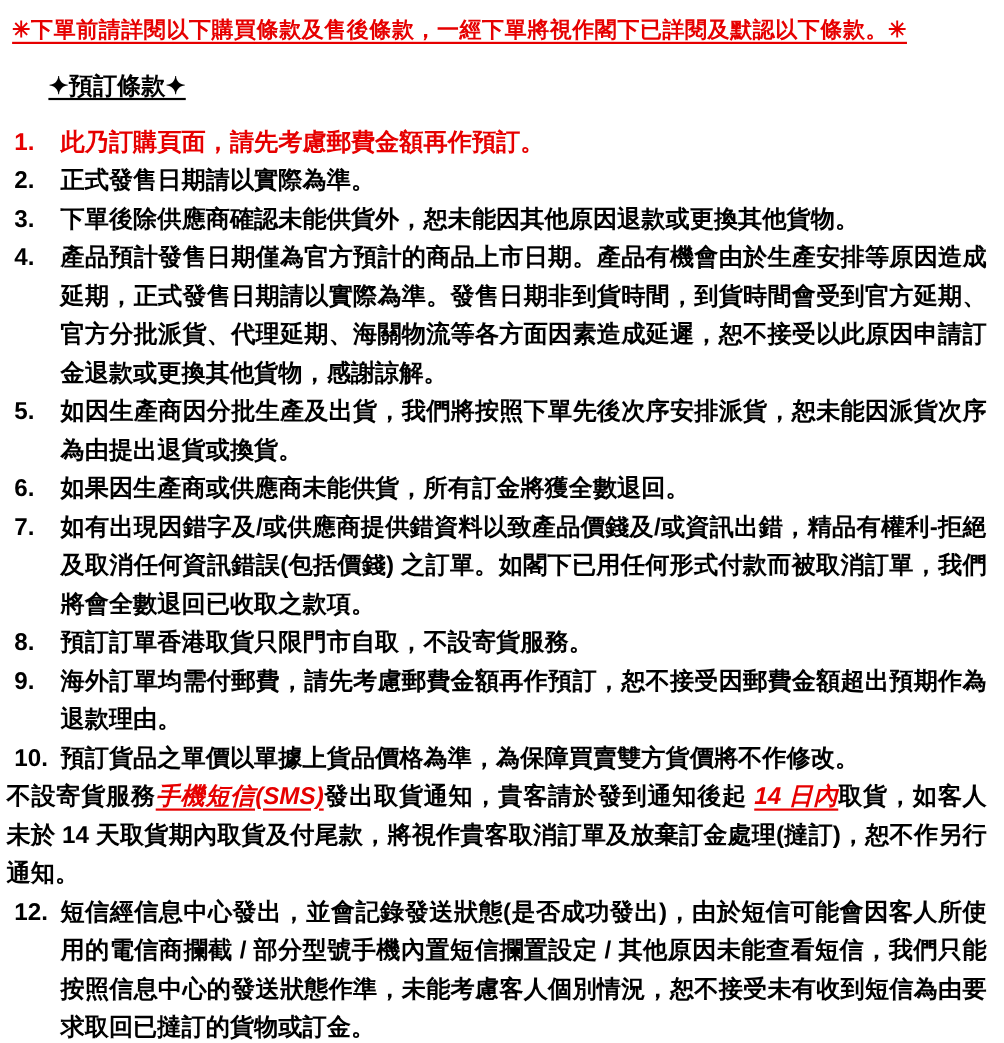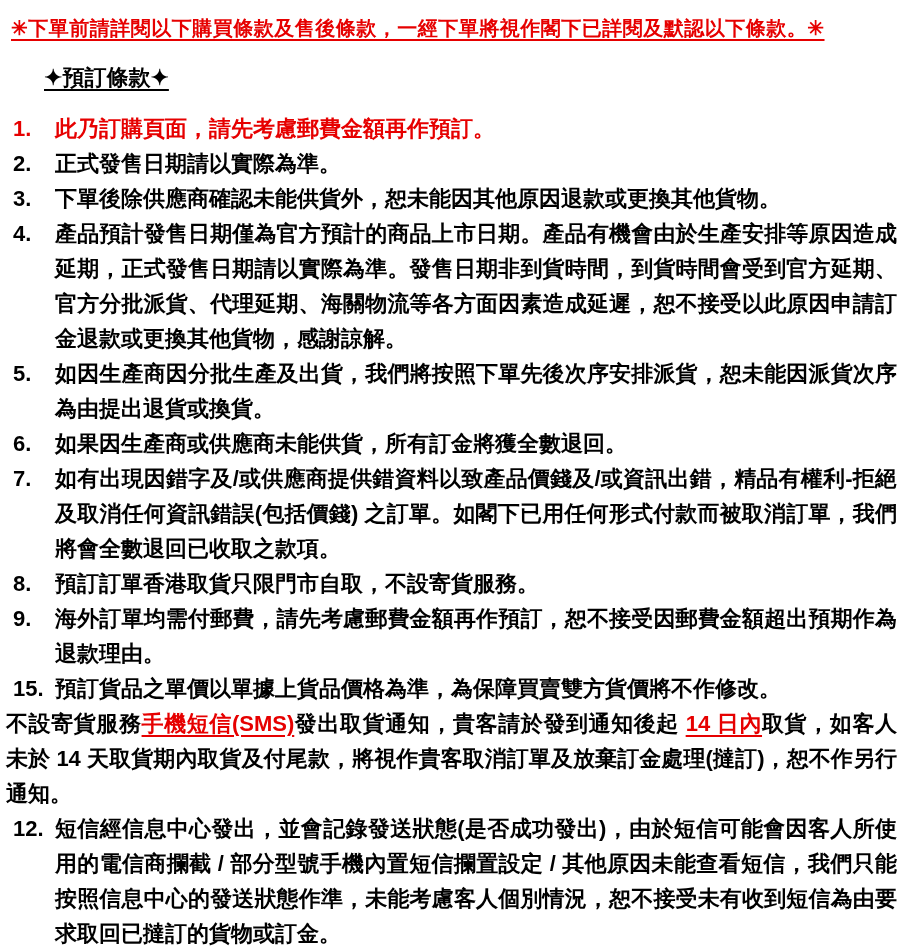--- a/index.html
+++ b/index.html
@@ -54,20 +54,21 @@
   }
   li.term .text {
     flex: 1 1 auto;
     text-align: justify;
   }
   li.term-red, li.term-red .num, li.term-red .text { color: #e60000; }
   .hl {
     color: #e60000;
     text-decoration: underline;
     text-underline-offset: 4px;
+    font-style: italic;
   }
 </style>
 </head>
 <body>
 
 <div class="page">
 
   <div class="notice">✳下單前請詳閱以下購買條款及售後條款，一經下單將視作閣下已詳閱及默認以下條款。✳</div>
 
   <div class="section-title-row">
@@ -105,21 +106,21 @@
       </li>
       <li class="term">
         <span class="num">8.</span>
         <span class="text"><span>預訂訂單香港取貨只限門市自取，不設寄貨服務。</span></span>
       </li>
       <li class="term">
         <span class="num">9.</span>
         <span class="text"><span>海外訂單均需付郵費，請先考慮郵費金額再作預訂，恕不接受因郵費金額超出預期作為退款理由。</span></span>
       </li>
       <li class="term">
-        <span class="num">15.</span>
+        <span class="num">10.</span>
         <span class="text"><span>預訂貨品之單價以單據上貨品價格為準，為保障買賣雙方貨價將不作修改。</span></span>
       </li>
       <li class="term">
         <span class="text"><span>不設寄貨服務</span><span class="hl">手機短信(SMS)</span><span>發出取貨通知，貴客請於發到通知後起 </span><span class="hl">14 日內</span><span>取貨，如客人未於 14 天取貨期內取貨及付尾款，將視作貴客取消訂單及放棄訂金處理(撻訂)，恕不作另行通知。</span></span>
       </li>
       <li class="term">
         <span class="num">12.</span>
         <span class="text"><span>短信經信息中心發出，並會記錄發送狀態(是否成功發出)，由於短信可能會因客人所使用的電信商攔截 / 部分型號手機內置短信攔置設定 / 其他原因未能查看短信，我們只能按照信息中心的發送狀態作準，未能考慮客人個別情況，恕不接受未有收到短信為由要求取回已撻訂的貨物或訂金。</span></span>
       </li>
     </ol>

